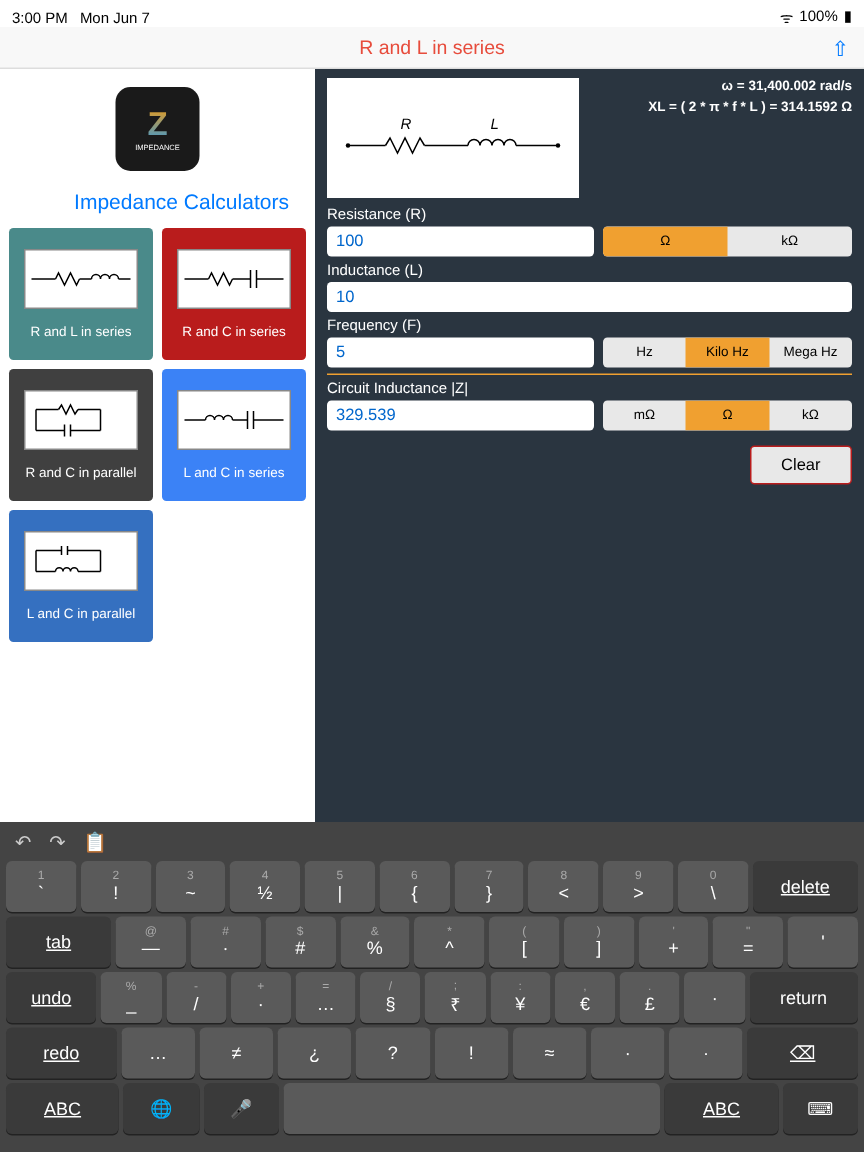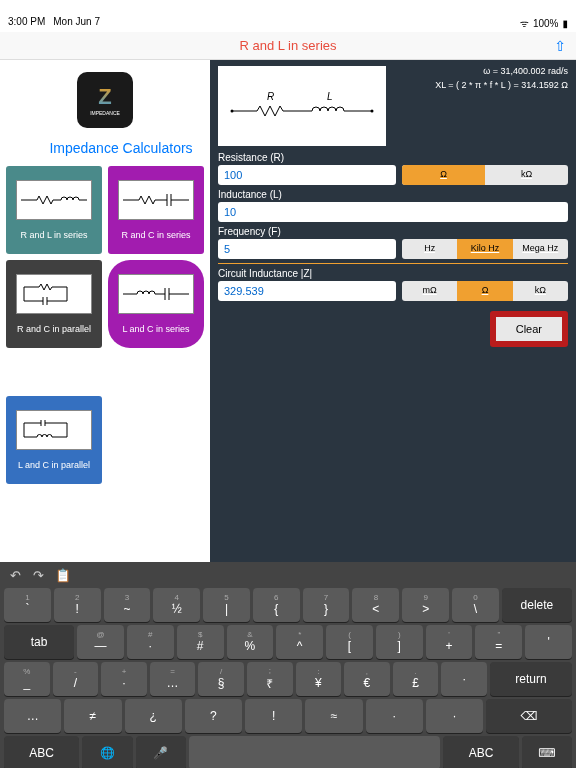--- a/index.html
+++ b/index.html
@@ -1,18 +1,18 @@
 <!DOCTYPE html>
 <html><head>
 <meta charset="utf-8">
 <style>
 * { margin: 0; padding: 0; box-sizing: border-box; font-family: -apple-system, Helvetica, Arial, sans-serif; }
 body { width: 576px; height: 768px; background: #f5f5f5; overflow: hidden; }
 
-.status-bar { height: 18px; display: flex; justify-content: space-between; align-items: flex-start; padding: 16px 8px; font-size: 10px; background: #fff; }
+.status-bar { height: 18px; display: flex; justify-content: space-between; align-items: flex-end; padding: 0 8px; font-size: 10px; background: #fff; }
 .status-left { display: flex; gap: 8px; }
 .status-right { display: flex; gap: 4px; align-items: center; }
 
 .nav-bar { height: 28px; display: flex; justify-content: center; align-items: center; background: #f8f8f8; border-bottom: 1px solid #ddd; position: relative; }
 .nav-title { color: #e74c3c; font-size: 13px; }
 .share-icon { position: absolute; right: 10px; color: #007aff; font-size: 14px; }
 
 .main { display: flex; height: 502px; }
 
 .sidebar { width: 210px; background: #fff; overflow: hidden; }
@@ -20,48 +20,48 @@
 .logo-box { width: 56px; height: 56px; background: #1a1a1a; border-radius: 10px; margin: 0 auto; display: flex; flex-direction: column; align-items: center; justify-content: center; color: #fff; }
 .logo-z { font-size: 22px; font-weight: bold; background: linear-gradient(#f39c12, #3498db); -webkit-background-clip: text; -webkit-text-fill-color: transparent; }
 .logo-text { font-size: 5px; color: #fff; }
 .sidebar-title { color: #007aff; font-size: 14px; font-weight: 500; text-align: center; padding: 6px 0 10px; margin-left: 32px; }
 
 .grid { display: grid; grid-template-columns: 1fr 1fr; gap: 6px; padding: 0 6px; }
 .card { height: 88px; border-radius: 3px; display: flex; flex-direction: column; align-items: center; justify-content: center; color: #fff; font-size: 9px; cursor: pointer; }
 .card-diagram { width: 76px; height: 40px; background: #fff; border: 1px solid #888; margin-bottom: 10px; display: flex; align-items: center; justify-content: center; }
 .teal { background: #4a8a8a; }
 .slate { background: #6b7b8c; }
-.coral { background: #a21caf; }
+.coral { background: #b91c1c; }
 .gold { background: #404040; }
-.navy { background: #a21caf; border-radius: 22px; }
-.blue { background: #3570c0; margin-top: 42px; }
+.navy { background: #3b82f6; }
+.blue { background: #3570c0; }
 
 .detail { flex: 1; background: #2a3540; color: #fff; padding: 6px 8px; font-size: 10px; overflow: hidden; }
 .detail-top { display: flex; gap: 6px; margin-bottom: 6px; }
 .circuit-box { width: 168px; height: 80px; background: #fff; display: flex; align-items: center; justify-content: center; }
-.formula-side { flex: 1; font-size: 9px; text-align: right; }
+.formula-side { flex: 1; font-size: 9px; text-align: right; font-weight: bold; }
 .formula-box { background: #fff; color: #000; padding: 6px 4px; font-size: 12px; margin-top: 6px; text-align: center; font-family: serif; }
 
 .field-label { font-size: 10px; margin: 4px 0 2px; }
-.field-row { display: flex; gap: 6px; margin-bottom: 4px; text-decoration: underline; }
+.field-row { display: flex; gap: 6px; margin-bottom: 4px; }
 .field-input { flex: 1; background: #fff; color: #0066cc; padding: 4px 6px; font-size: 11px; border-radius: 3px; border: none; }
 .seg-control { display: flex; background: #e8e8e8; border-radius: 3px; overflow: hidden; flex: 1; }
 .seg { flex: 1; padding: 4px 0; text-align: center; font-size: 9px; color: #000; cursor: pointer; }
 .seg.active { background: #f0a030; }
 .divider { height: 1px; background: #f0a030; margin: 4px 0; }
-.clear-btn { background: #e8e8e8; color: #000; padding: 6px 20px; border-radius: 3px; border: 6px solid #b91c1c; float: right; font-size: 11px; cursor: pointer; margin-top: 6px; }
+.clear-btn { background: #e8e8e8; color: #000; padding: 6px 20px; border-radius: 3px; border: 1px solid #b91c1c; float: right; font-size: 11px; cursor: pointer; margin-top: 6px; }
 
 .keyboard { height: 220px; background: #444; }
 .kb-toolbar { height: 26px; display: flex; align-items: center; padding: 0 10px; gap: 12px; color: #ccc; font-size: 13px; }
 .kb-rows { padding: 0 4px; }
 .kb-row { display: flex; gap: 3px; margin-bottom: 3px; }
 .key { background: #5a5a5a; color: #fff; border-radius: 4px; display: flex; flex-direction: column; align-items: center; justify-content: center; font-size: 12px; height: 34px; cursor: pointer; box-shadow: 0 1px 0 #222; }
 .key-sup { font-size: 8px; color: #aaa; line-height: 1; }
 .key.dark { background: #3a3a3a; }
-.key.wide1 { flex: 1.5; }
+.key.wide1 { flex: 1.5; text-decoration: underline; }
 .key.wide2 { flex: 1.8; align-items: center; }
 .kf { flex: 1; }
 
 svg.mini { width: 70px; height: 30px; }
 svg.mini line, svg.mini path, svg.mini rect, svg.mini circle { stroke: #000; stroke-width: 1; fill: none; }
 </style>
 </head>
 <body>
 
 <div class="status-bar">
@@ -315,20 +315,23 @@
         </div>
         <div class="key kf">
           <span class="key-sup">"</span>
           <span>=</span>
         </div>
         <div class="key kf">
           <span>'</span>
         </div>
       </div>
       <div class="kb-row">
+        <div class="key dark wide1">
+          <span>undo</span>
+        </div>
         <div class="key kf">
           <span class="key-sup">%</span>
           <span>_</span>
         </div>
         <div class="key kf">
           <span class="key-sup">-</span>
           <span>/</span>
         </div>
         <div class="key kf">
           <span class="key-sup">+</span>
@@ -359,20 +362,23 @@
           <span>£</span>
         </div>
         <div class="key kf">
           <span>·</span>
         </div>
         <div class="key dark wide2">
           <span>return</span>
         </div>
       </div>
       <div class="kb-row">
+        <div class="key dark wide1">
+          <span>redo</span>
+        </div>
         <div class="key kf">
           <span>…</span>
         </div>
         <div class="key kf">
           <span>≠</span>
         </div>
         <div class="key kf">
           <span>¿</span>
         </div>
         <div class="key kf">

